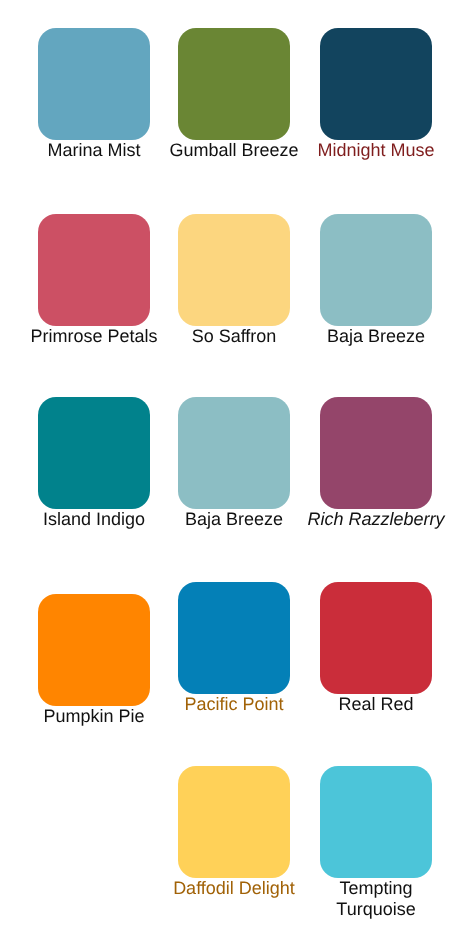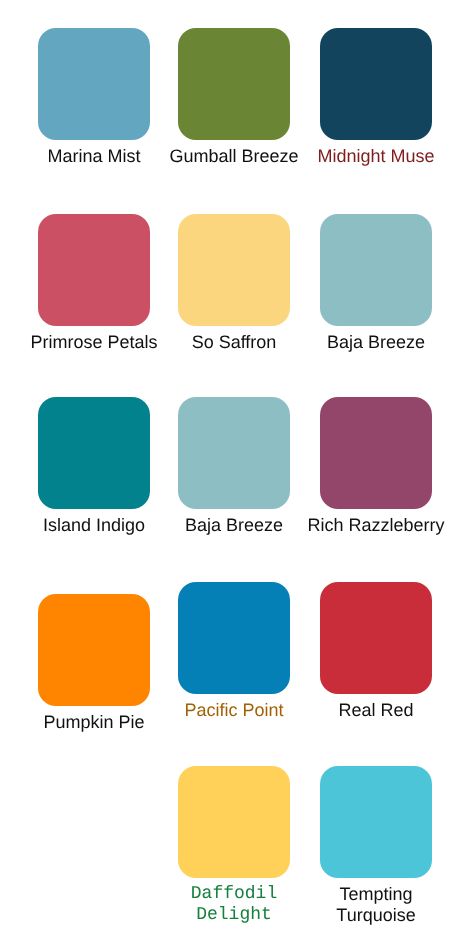--- a/index.html
+++ b/index.html
@@ -4,21 +4,21 @@
 <title>Colour Palette Swatches</title>
 <style>
   html,body{margin:0;padding:0;background:#ffffff;}
   body{width:474px;height:946px;overflow:hidden;
        font-family:"Liberation Sans",sans-serif;
        -webkit-font-smoothing:antialiased;
        text-rendering:geometricPrecision;}
   .palette{position:relative;width:474px;height:946px;background:#ffffff;}
   .swatch-cell{position:absolute;width:146px;margin-left:-17px;}
   .chip{width:112px;height:112px;border-radius:16px;margin:0 auto;}
-  .label{margin-top:6px;text-align:center;font-size:18px;line-height:21px;
+  .label{text-align:center;font-size:18px;line-height:21px;
          color:#111111;letter-spacing:0;}
 </style>
 </head>
 <body>
 
 <div class="palette" id="palette" style="background: rgb(255, 255, 255);">
     <div class="swatch-cell" style="left: 38px; top: 28px;">
       <div class="chip" style="background: rgb(99, 166, 191); width: 112px; height: 112px; border-radius: 18px;"></div>
       <div class="label" style="color: rgb(17, 17, 17);">Marina Mist</div>
     </div>
@@ -45,35 +45,35 @@
     <div class="swatch-cell" style="left: 38px; top: 397px;">
       <div class="chip" style="background: rgb(1, 130, 140); width: 112px; height: 112px; border-radius: 18px;"></div>
       <div class="label" style="color: rgb(17, 17, 17);">Island Indigo</div>
     </div>
     <div class="swatch-cell" style="left: 178px; top: 397px;">
       <div class="chip" style="background: rgb(140, 190, 196); width: 112px; height: 112px; border-radius: 18px;"></div>
       <div class="label" style="color: rgb(17, 17, 17);">Baja Breeze</div>
     </div>
     <div class="swatch-cell" style="left: 320px; top: 397px;">
       <div class="chip" style="background: rgb(148, 69, 106); width: 112px; height: 112px; border-radius: 18px;"></div>
-      <div class="label" style="color: rgb(17, 17, 17);">Rich Razzleberry</div>
+      <div class="label" style="color: rgb(17, 17, 17); font-style: italic;">Rich Razzleberry</div>
     </div>
     <div class="swatch-cell" style="left: 38px; top: 594px;">
       <div class="chip" style="background: rgb(255, 133, 0); width: 112px; height: 112px; border-radius: 18px;"></div>
       <div class="label" style="color: rgb(17, 17, 17);">Pumpkin Pie</div>
     </div>
     <div class="swatch-cell" style="left: 178px; top: 582px;">
       <div class="chip" style="background: rgb(4, 128, 183); width: 112px; height: 112px; border-radius: 18px;"></div>
       <div class="label" style="color: #a16207;">Pacific Point</div>
     </div>
     <div class="swatch-cell" style="left: 320px; top: 582px;">
       <div class="chip" style="background: rgb(202, 45, 58); width: 112px; height: 112px; border-radius: 18px;"></div>
       <div class="label" style="color: rgb(17, 17, 17);">Real Red</div>
     </div>
     <div class="swatch-cell" style="left: 178px; top: 766px;">
       <div class="chip" style="background: rgb(255, 209, 88); width: 112px; height: 112px; border-radius: 18px;"></div>
-      <div class="label" style="color: #15803d; font-family: Liberation Mono, monospace;">Daffodil Delight</div>
+      <div class="label" style="color: #a16207;">Daffodil Delight</div>
     </div>
     <div class="swatch-cell" style="left: 320px; top: 766px;">
       <div class="chip" style="background: rgb(76, 197, 217); width: 112px; height: 112px; border-radius: 18px;"></div>
       <div class="label" style="color: rgb(17, 17, 17);">Tempting Turquoise</div>
     </div>
   </div>
 
 </body></html>

